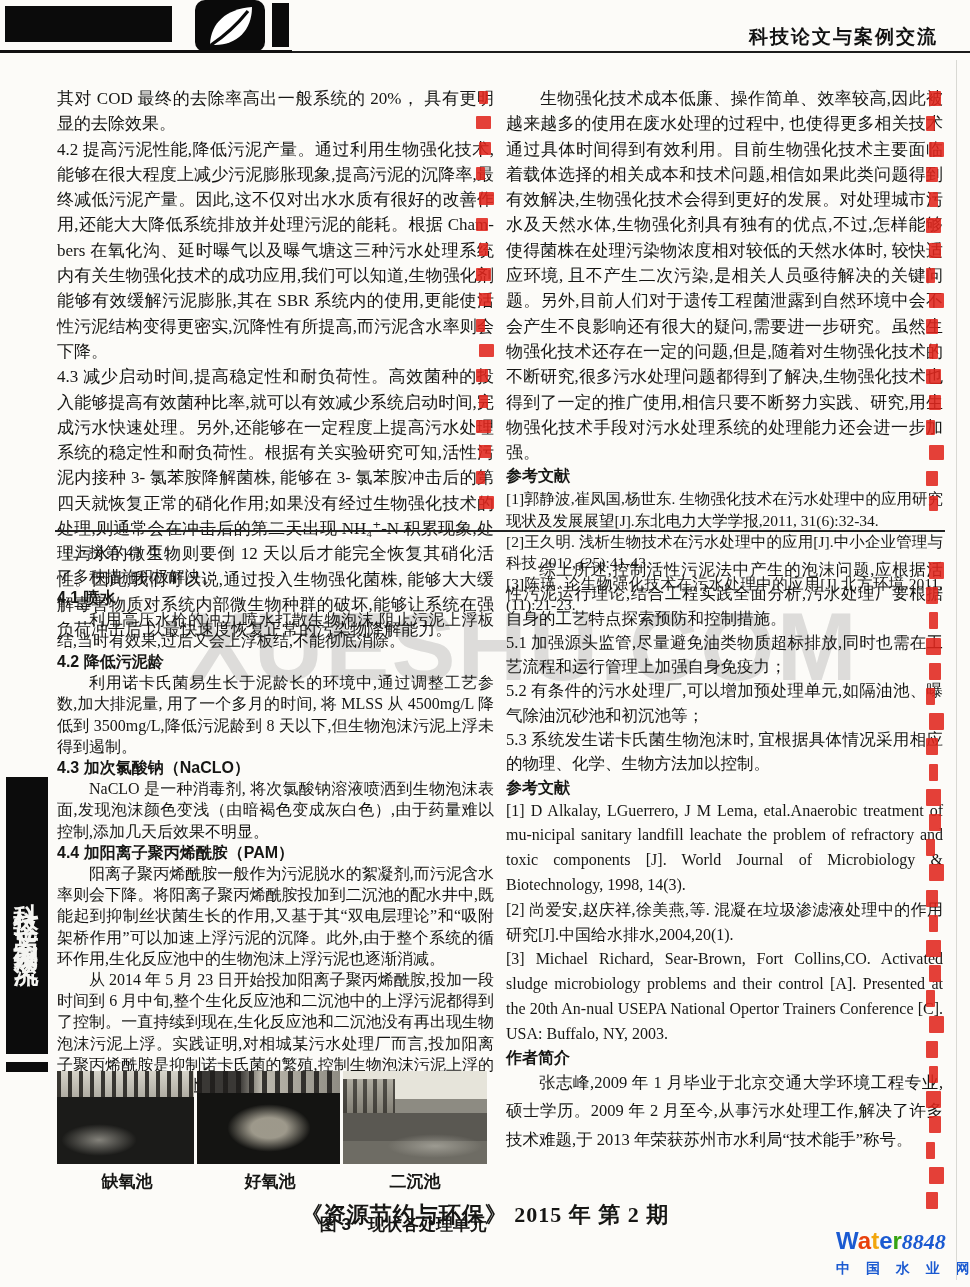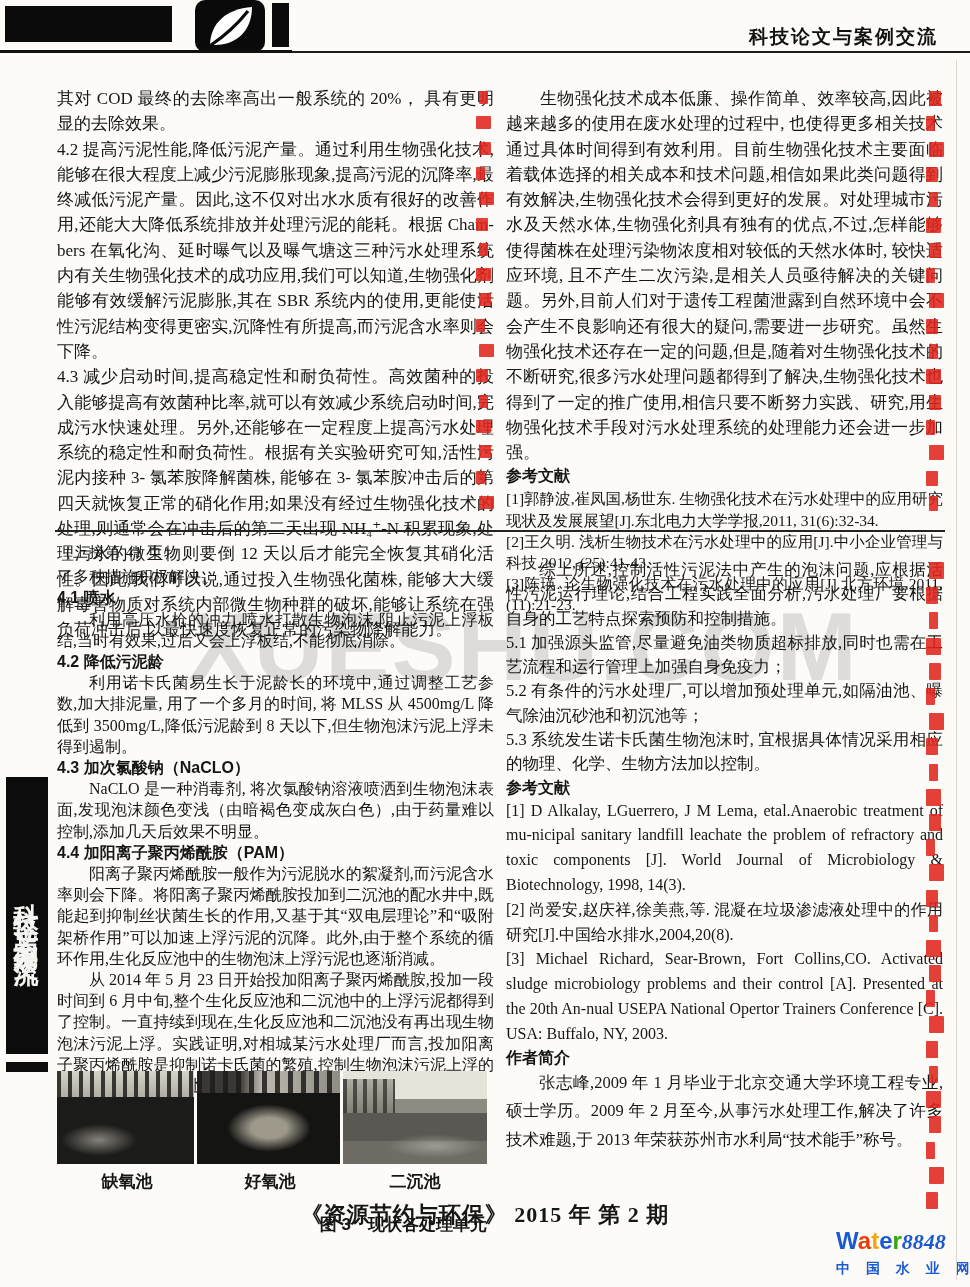--- a/index.html
+++ b/index.html
@@ -166,21 +166,21 @@
     </div>
   </div>
 
   <div class="col col-br">
     <p class="ind">综上所述,控制活性污泥法中产生的泡沫问题,应根据活性污泥运行理论,结合工程实践全面分析,污水处理厂要根据自身的工艺特点探索预防和控制措施。</p>
     <p>5.1 加强源头监管,尽量避免油类物质超标排放,同时也需在工艺流程和运行管理上加强自身免疫力；</p>
     <p>5.2 有条件的污水处理厂,可以增加预处理单元,如隔油池、曝气除油沉砂池和初沉池等；</p>
     <p>5.3 系统发生诺卡氏菌生物泡沫时, 宜根据具体情况采用相应的物理、化学、生物方法加以控制。</p>
     <p class="hd refs-hd">参考文献</p>
     <p class="br-ref">[1] D Alkalay, LGuerrero, J M Lema, etal.Anaerobic treatment of mu-nicipal sanitary landfill leachate the problem of refractory and toxic components [J]. World Journal of Microbiology &amp; Biotechnology, 1998, 14(3).</p>
-    <p class="br-ref">[2] 尚爱安,赵庆祥,徐美燕,等. 混凝在垃圾渗滤液处理中的作用研究[J].中国给水排水,2004,20(8).</p>
+    <p class="br-ref">[2] 尚爱安,赵庆祥,徐美燕,等. 混凝在垃圾渗滤液处理中的作用研究[J].中国给水排水,2004,20(1).</p>
     <p class="br-ref">[3] Michael Richard, Sear-Brown, Fort Collins,CO. Activated sludge microbiology problems and their control [A]. Presented at the 20th An-nual USEPA National Opertor Trainers Conference [C]. USA: Buffalo, NY, 2003.</p>
     <p class="hd refs-hd">作者简介</p>
     <p class="ind bio">张志峰,2009 年 1 月毕业于北京交通大学环境工程专业,硕士学历。2009 年 2 月至今,从事污水处理工作,解决了许多技术难题,于 2013 年荣获苏州市水利局“技术能手”称号。</p>
   </div>
 
   <div class="footer-journal">《资源节约与环保》 2015 年 第 2 期</div>
   <div class="footer-logo">
     <div class="logo-row"><span><span style="color: rgb(27, 90, 209);">W</span><span style="color: rgb(232, 64, 12);">a</span><span style="color: rgb(242, 166, 13);">t</span><span style="color: rgb(27, 90, 209);">e</span><span style="color: rgb(55, 164, 18);">r</span></span><span class="logo-num">8848</span><span class="logo-tld">.com</span></div>
     <div class="logo-sub">中 国 水 业 网</div>
   </div>

